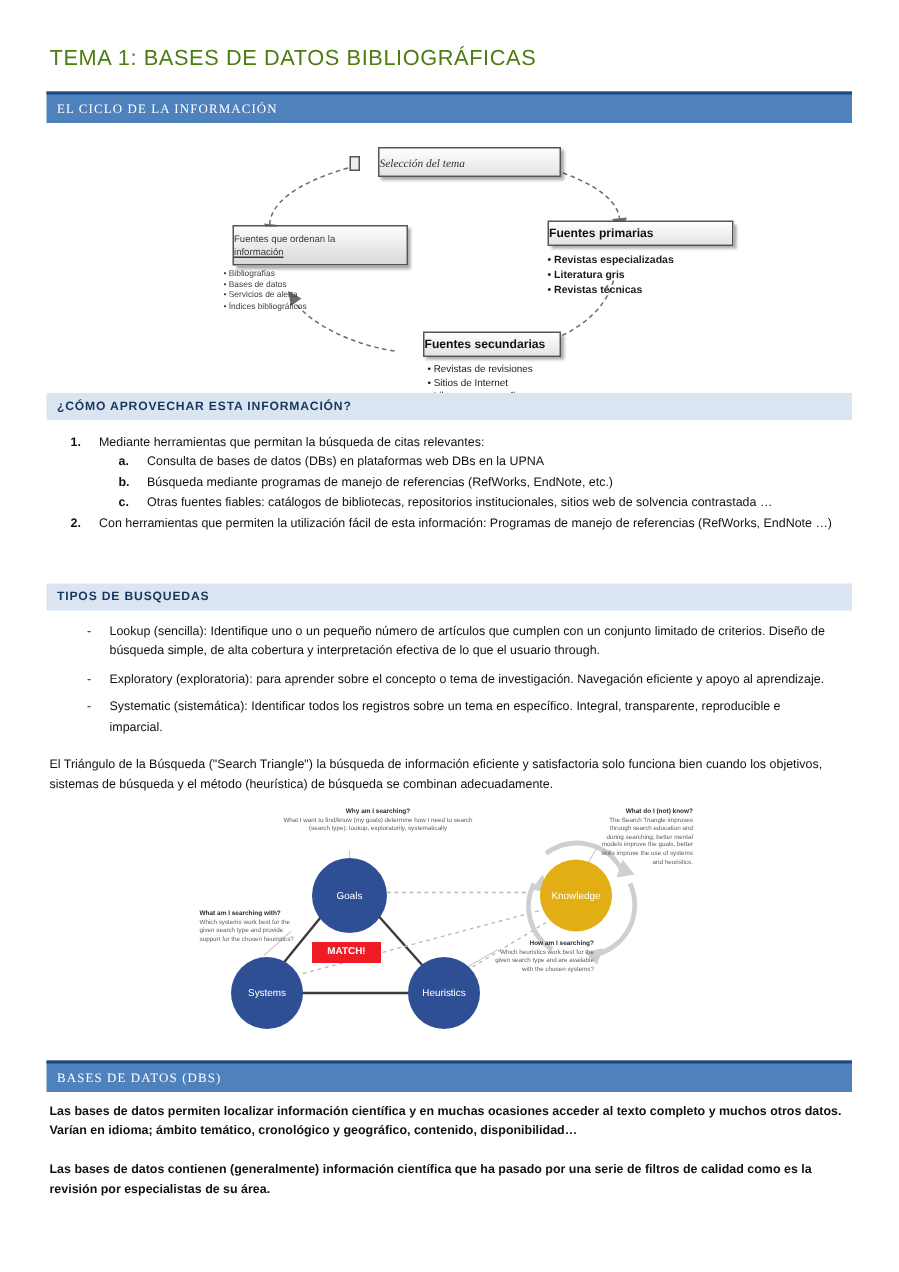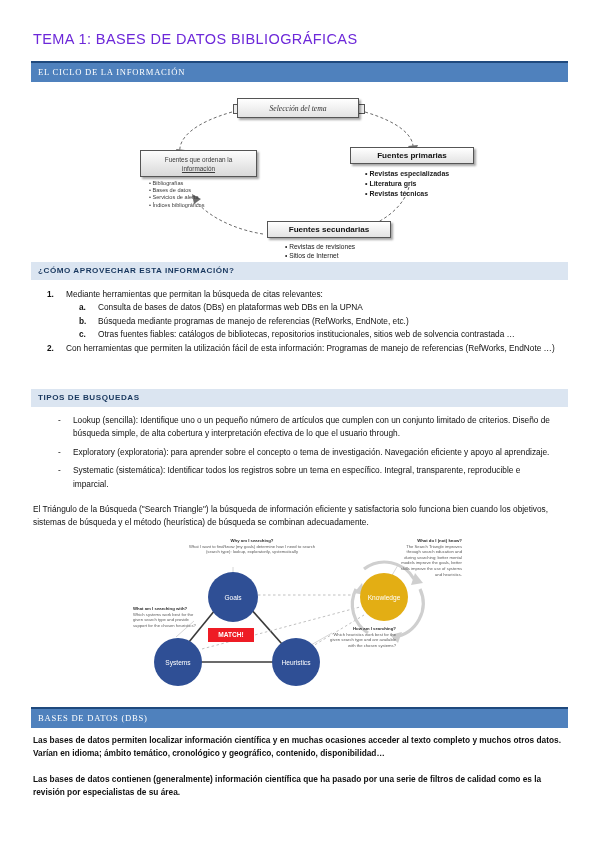--- a/index.html
+++ b/index.html
@@ -22,21 +22,21 @@
     padding: 0;
     box-sizing: border-box;
   }
   
   .doc-title {
     position: absolute;
     left: 33px;
     top: 31px;
     font-size: 14.5px;
     letter-spacing: 0.4px;
-    color: #6d28d9;
+    color: #4d7c0f;
     font-weight: 400;
     white-space: nowrap;
   }
   
   .bar {
     position: absolute;
     left: 31px;
     width: 537px;
     box-sizing: border-box;
   }
@@ -95,21 +95,22 @@
     width: 338px;
     height: 160px;
   }
   .cycle svg { position: absolute; left: 0; top: 0; }
   .cyc-box {
     position: absolute;
     box-sizing: border-box;
     border: 1px solid #555;
     background: linear-gradient(to bottom, #ffffff 0%, #e3e3e3 100%);
     box-shadow: 2px 2px 2px rgba(0,0,0,0.35);
-    text-align: center;
+    text-align: left;
+    margin-left: 15px;
   }
   .cyc-top {
     left: 100px; top: 6px; width: 122px; height: 20px;
     font-family: "Liberation Serif", serif;
     font-style: italic;
     font-size: 7.6px;
     line-height: 19px;
     color: #333;
   }
   .cyc-top-notch-l, .cyc-top-notch-r {
@@ -120,21 +121,21 @@
     top: 12px;
   }
   .cyc-top-notch-l { left: 96px; }
   .cyc-top-notch-r { left: 221px; }
   .cyc-primary {
     left: 213px; top: 55px; width: 124px; height: 17px;
     font-size: 8.1px; font-weight: bold; line-height: 16px;
     color: #111;
   }
   .cyc-secondary {
-    left: 130px; top: 129px; width: 124px; height: 17px;
+    left: 130px; top: 129px; width: 92px; height: 17px;
     font-size: 8.1px; font-weight: bold; line-height: 16px;
     color: #111;
   }
   .cyc-left {
     left: 3px; top: 58px; width: 117px; height: 27px;
     font-size: 6.4px; line-height: 9px; color: #3b3b3b;
     padding-top: 4px;
     background: linear-gradient(to bottom, #fdfdfd 0%, #d9d9d9 100%);
   }
   .cyc-bul {

